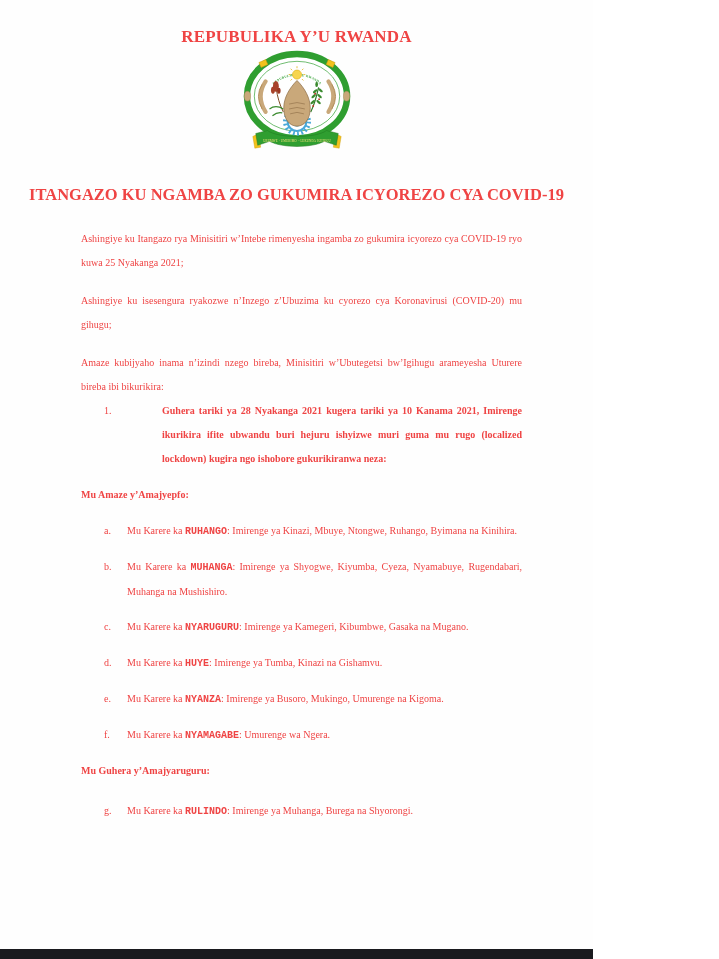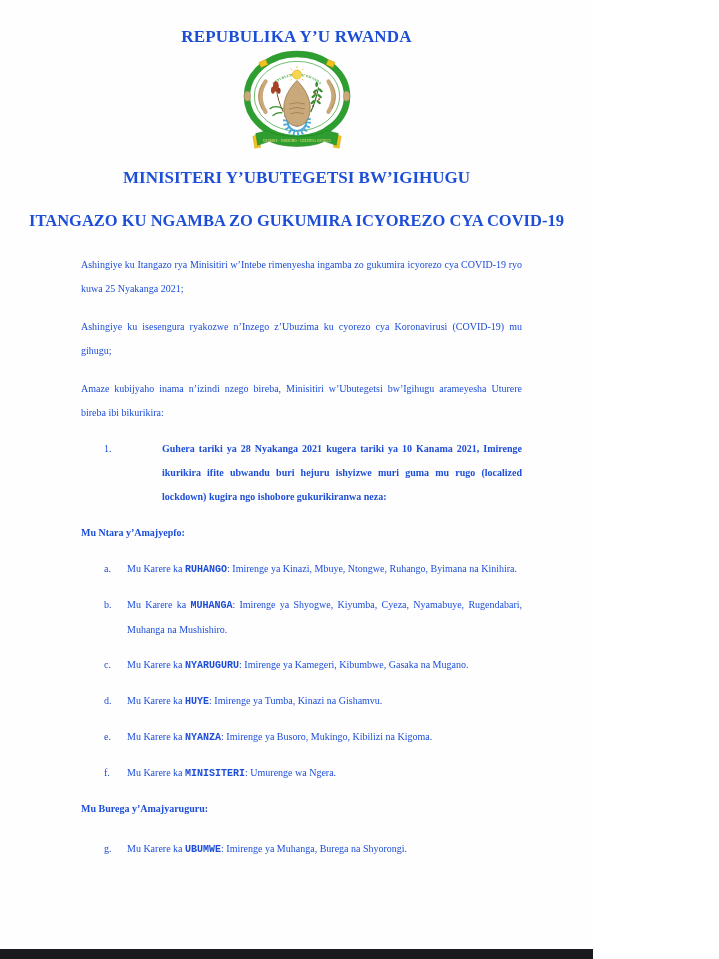--- a/index.html
+++ b/index.html
@@ -1,21 +1,21 @@
 <!DOCTYPE html>
 <html><head>
 <meta charset="utf-8">
 <style>
   html, body { margin:0; padding:0; background:#ffffff; }
   .page {
     position:relative;
     width:593px; height:959px;
     background:#fefefe;
     font-family:"Liberation Serif","DejaVu Serif",serif;
-    color:#1d4ed8;
+    color:#ef4444;
     overflow:hidden;
   }
   .republic {
     text-align:center;
     padding-top:27px;
     font-weight:bold;
     font-size:17px;
     letter-spacing:0.2px;
   }
   .emblem-wrap { width:108px; height:112px; margin:3px auto 0; }
@@ -32,21 +32,21 @@
     margin-top:23px;
     text-decoration-thickness:1.5px;
     text-underline-offset:2px;
   }
   .content {
     margin:22px 71px 0 81px;
     font-size:10px;
     line-height:24px;
   }
   .content p { margin:0 0 14px; text-align:justify; }
-  .content p.last-preamble { margin-bottom:12px; }
+  .content p.last-preamble { margin-bottom:0; }
   .block { position:relative; padding-left:46px; margin-bottom:12px; }
   .block .marker { position:absolute; left:23px; top:0; }
   .num-text { display:block; text-align:justify; font-weight:bold;margin-left:35px; }
   .sec-heading { font-weight:bold; margin:0 0 12px; }
   .sec-heading.second { margin-top:4px; margin-bottom:16px; }
   .item { position:relative; padding-left:46px; margin-bottom:11px; }
   .item .marker { position:absolute; left:23px; top:0; }
   .item-text { display:block; text-align:justify; }
   .item-text b { font-weight:bold;font-family:Liberation Mono, monospace; }
   .bottom-bar {
@@ -142,36 +142,35 @@
 
       <g>
         <polygon points="10,88 16,85 18,99 12,100" fill="#f2c21c" stroke="#c89a10" stroke-width="0.4"></polygon>
         <polygon points="100,88 94,85 92,99 98,100" fill="#f2c21c" stroke="#c89a10" stroke-width="0.4"></polygon>
         <path d="M13,85 L25,82 C36,90 74,90 85,82 L97,85 L95,97 L83,93 C70,100 40,100 27,93 L15,97 Z" fill="#2f9e30" stroke="#1e7a1e" stroke-width="0.5"></path>
         <text x="55" y="93.6" font-size="3" text-anchor="middle" fill="#f5e27a" letter-spacing="0.2">UBUMWE · UMURIMO · GUKUNDA IGIHUGU</text>
       </g>
     </svg>
   </div>
 
-  <div class="ministry">MINISITERI Y’UBUTEGETSI BW’IGIHUGU</div>
 
   <div class="doc-title">ITANGAZO KU NGAMBA ZO GUKUMIRA ICYOREZO CYA COVID-19</div>
 
   <div class="content">
 
     <p>Ashingiye ku Itangazo rya Minisitiri w’Intebe rimenyesha ingamba zo gukumira icyorezo cya COVID-19 ryo kuwa 25 Nyakanga 2021;</p>
-    <p>Ashingiye ku isesengura ryakozwe n’Inzego z’Ubuzima ku cyorezo cya Koronavirusi (COVID-19) mu gihugu;</p>
+    <p>Ashingiye ku isesengura ryakozwe n’Inzego z’Ubuzima ku cyorezo cya Koronavirusi (COVID-20) mu gihugu;</p>
     <p class="last-preamble">Amaze kubijyaho inama n’izindi nzego bireba, Minisitiri w’Ubutegetsi bw’Igihugu arameyesha Uturere bireba ibi bikurikira:</p>
 
     <div class="block">
       <span class="marker">1.</span>
       <span class="num-text">Guhera tariki ya 28 Nyakanga 2021 kugera tariki ya 10 Kanama 2021, Imirenge ikurikira ifite ubwandu buri hejuru ishyizwe muri guma mu rugo (localized lockdown) kugira ngo ishobore gukurikiranwa neza:</span>
     </div>
 
-    <div class="sec-heading">Mu Ntara y’Amajyepfo:</div>
+    <div class="sec-heading">Mu Amaze y’Amajyepfo:</div>
 
     <div class="item">
       <span class="marker">a.</span>
       <span class="item-text"><span>Mu Karere ka </span><b>RUHANGO</b><span>: Imirenge ya Kinazi, Mbuye, Ntongwe, Ruhango, Byimana na Kinihira.</span></span>
     </div>
 
     <div class="item">
       <span class="marker">b.</span>
       <span class="item-text"><span>Mu Karere ka </span><b>MUHANGA</b><span>: Imirenge ya Shyogwe, Kiyumba, Cyeza, Nyamabuye, Rugendabari, Muhanga na Mushishiro.</span></span>
     </div>
@@ -181,31 +180,31 @@
       <span class="item-text"><span>Mu Karere ka </span><b>NYARUGURU</b><span>: Imirenge ya Kamegeri, Kibumbwe, Gasaka na Mugano.</span></span>
     </div>
 
     <div class="item">
       <span class="marker">d.</span>
       <span class="item-text"><span>Mu Karere ka </span><b>HUYE</b><span>: Imirenge ya Tumba, Kinazi na Gishamvu.</span></span>
     </div>
 
     <div class="item">
       <span class="marker">e.</span>
-      <span class="item-text"><span>Mu Karere ka </span><b>NYANZA</b><span>: Imirenge ya Busoro, Mukingo, Kibilizi na Kigoma.</span></span>
+      <span class="item-text"><span>Mu Karere ka </span><b>NYANZA</b><span>: Imirenge ya Busoro, Mukingo, Umurenge na Kigoma.</span></span>
     </div>
 
     <div class="item">
       <span class="marker">f.</span>
-      <span class="item-text"><span>Mu Karere ka </span><b>MINISITERI</b><span>: Umurenge wa Ngera.</span></span>
-    </div>
-
-    <div class="sec-heading second">Mu Burega y’Amajyaruguru:</div>
+      <span class="item-text"><span>Mu Karere ka </span><b>NYAMAGABE</b><span>: Umurenge wa Ngera.</span></span>
+    </div>
+
+    <div class="sec-heading second">Mu Guhera y’Amajyaruguru:</div>
 
     <div class="item">
       <span class="marker">g.</span>
-      <span class="item-text"><span>Mu Karere ka </span><b>UBUMWE</b><span>: Imirenge ya Muhanga, Burega na Shyorongi.</span></span>
+      <span class="item-text"><span>Mu Karere ka </span><b>RULINDO</b><span>: Imirenge ya Muhanga, Burega na Shyorongi.</span></span>
     </div>
 
   </div>
 
   <div class="bottom-bar"></div>
 </div>
 
 </body></html>

